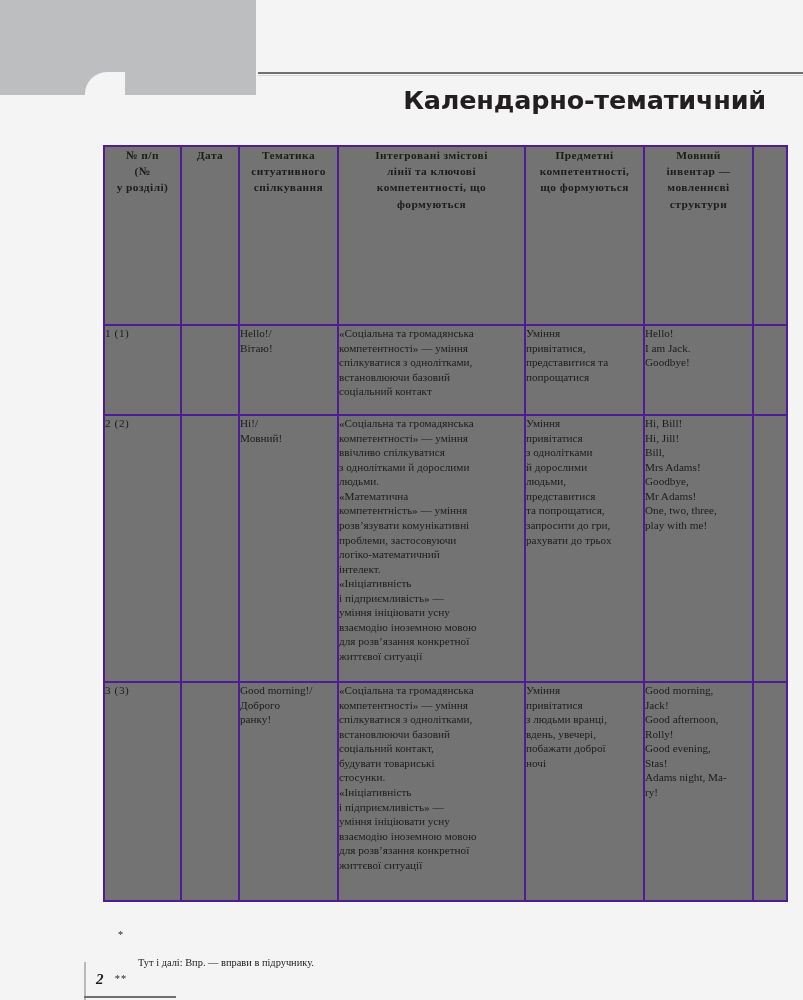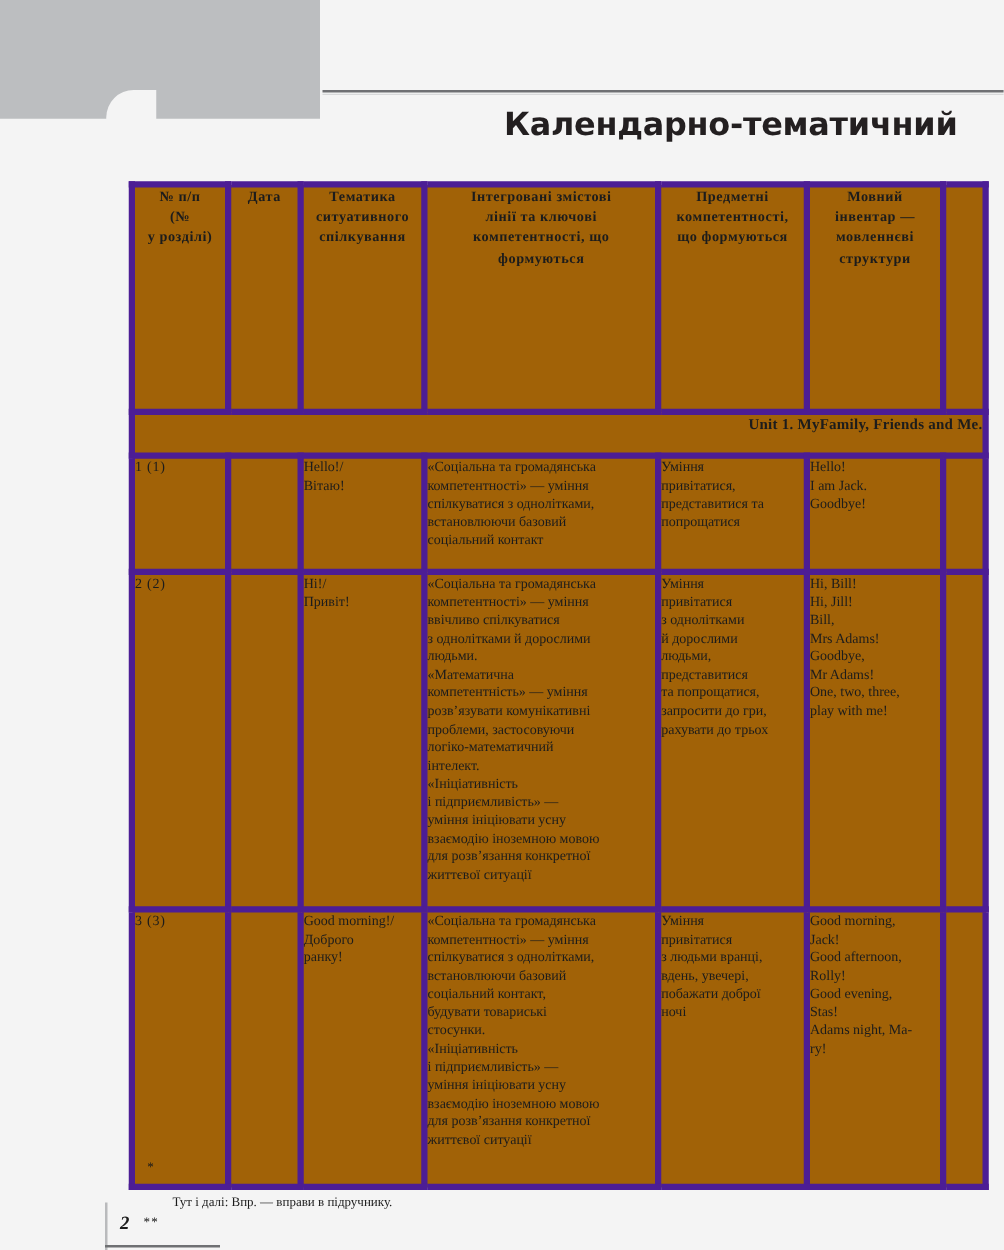--- a/index.html
+++ b/index.html
@@ -104,24 +104,24 @@
     width: 683px;
   }
   table.ktp {
     border-collapse: collapse;
     table-layout: fixed;
     width: 683px;
     font-size: 11.2px;
     line-height: 1.30;
   }
   table.ktp td {
-    border: 5px solid #4c1d95;
+    border: 2px solid #4c1d95;
     padding: 0;
     vertical-align: top;
-    background: #a16207;
+    background: #737373;
   }
   .c1 { width: 77px; }
   .c2 { width: 58px; }
   .c3 { width: 99px; }
   .c4 { width: 187px; }
   .c5 { width: 119px; }
   .c6 { width: 109px; }
   .c7 { width: 34px; }
 
   thead td, .hdr {
@@ -230,23 +230,20 @@
             <span class="ln">що формуються</span>
           </td>
           <td class="hdr">
             <span class="ln">Мовний</span>
             <span class="ln">інвентар —</span>
             <span class="ln">мовленнєві</span>
             <span class="ln">структури</span>
           </td>
           <td class="hdr"></td>
         </tr>
-        <tr class="unit-row">
-          <td colspan="7">Unit 1. MyFamily, Friends and Me.</td>
-        </tr>
         <tr class="r1">
           <td class="cell cell-num">1 (1)</td>
           <td class="cell"></td>
           <td class="cell">
             <span class="ln">Hello!/</span>
             <span class="ln">Вітаю!</span>
           </td>
           <td class="cell">
             <span class="ln">«Соціальна та громадянська</span>
             <span class="ln">компетентності» — уміння</span>
@@ -265,21 +262,21 @@
             <span class="ln">I am Jack.</span>
             <span class="ln">Goodbye!</span>
           </td>
           <td class="cell"></td>
         </tr>
         <tr class="r2">
           <td class="cell cell-num">2 (2)</td>
           <td class="cell"></td>
           <td class="cell">
             <span class="ln">Hi!/</span>
-            <span class="ln">Привіт!</span>
+            <span class="ln">Мовний!</span>
           </td>
           <td class="cell">
             <span class="ln">«Соціальна та громадянська</span>
             <span class="ln">компетентності» — уміння</span>
             <span class="ln">ввічливо спілкуватися</span>
             <span class="ln">з однолітками й дорослими</span>
             <span class="ln">людьми.</span>
             <span class="ln">«Математична</span>
             <span class="ln">компетентність» — уміння</span>
             <span class="ln">розв’язувати комунікативні</span>

